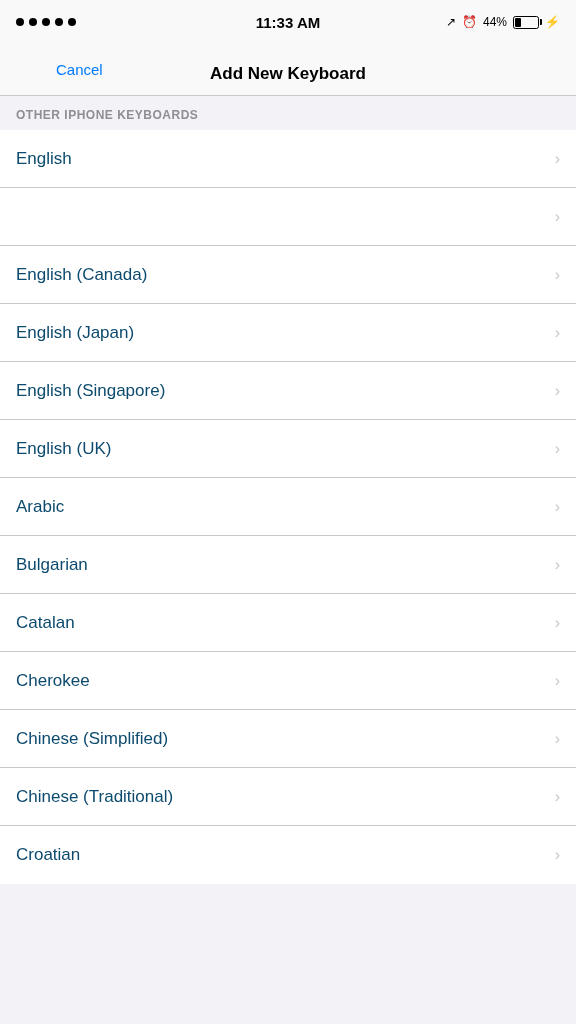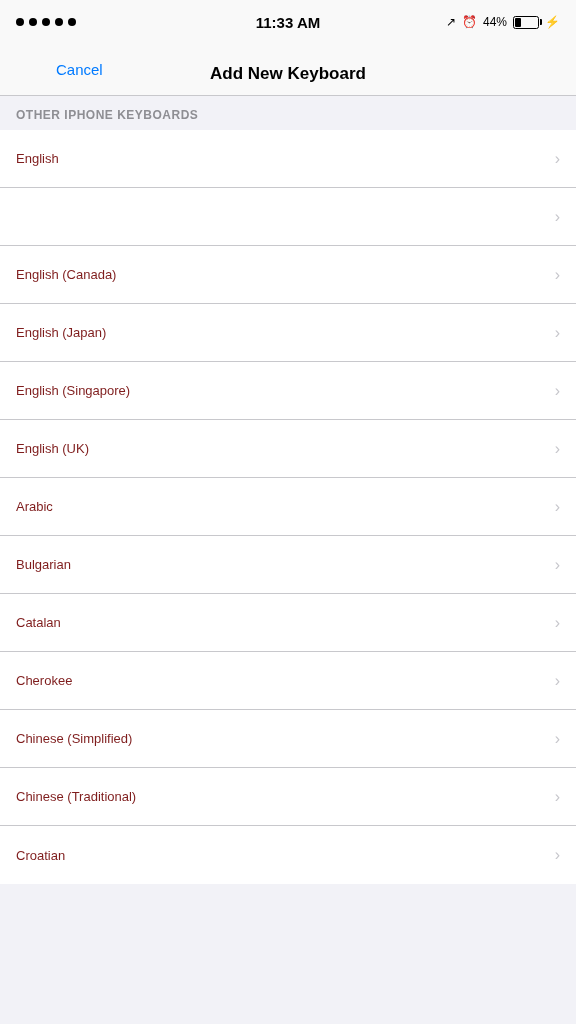--- a/index.html
+++ b/index.html
@@ -151,22 +151,22 @@
       background: #fff;
       cursor: pointer;
       position: relative;
     }
 
     .list-item:last-child {
       border-bottom: none;
     }
 
     .list-item-text {
-      font-size: 13px;
-      color: #7f1d1d;
+      font-size: 17px;
+      color: #0c4a6e;
       font-weight: 400;
     }
 
     .list-item-chevron {
       position: absolute;
       right: 16px;
       color: #c7c7cc;
       font-size: 16px;
     }
   </style>

